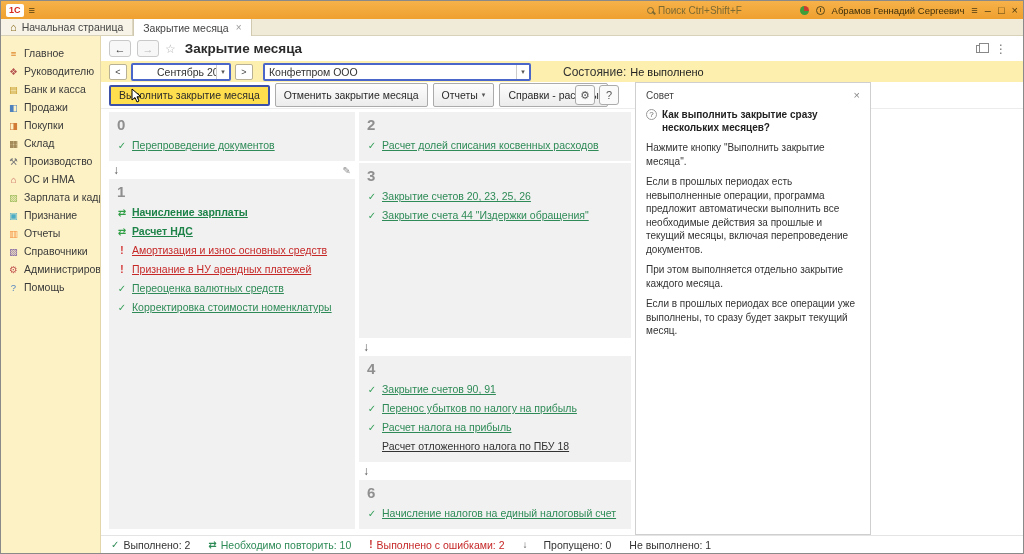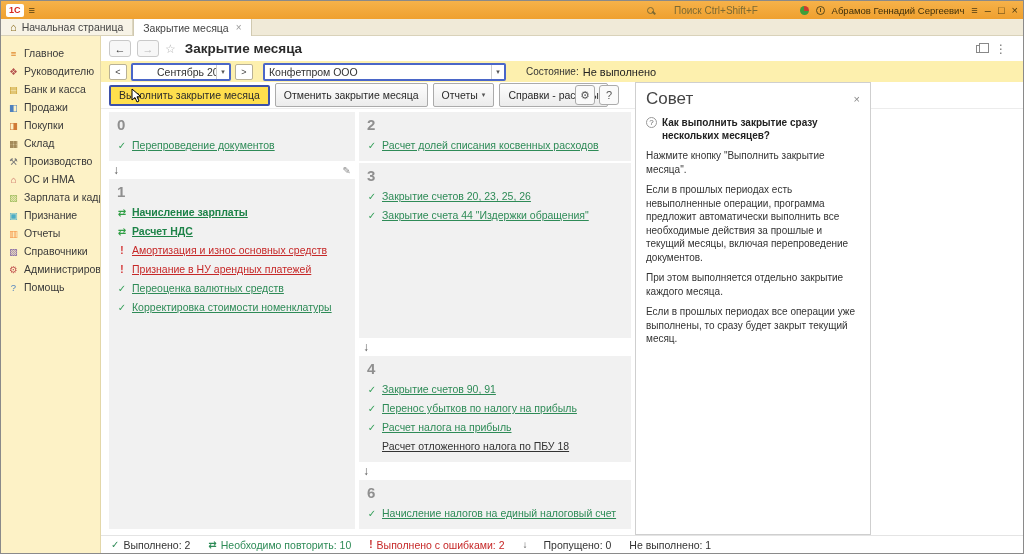--- a/index.html
+++ b/index.html
@@ -9,21 +9,21 @@
     font-family:"Liberation Sans","DejaVu Sans",sans-serif; font-size:11px;
     border:1px solid #8a8a8a;
   }
 
   
   .topbar{position:absolute;left:0;top:0;width:100%;height:18px;
     background:linear-gradient(#f6b24a,#efa02f);display:flex;align-items:center;gap:5px;padding:0 5px;}
   .logo{background:#fff;color:#d6261c;font-weight:bold;font-size:9px;height:13px;line-height:13px;padding:0 3px;border-radius:2px;}
   .tb-ico{color:#4d3b10;font-size:11px;line-height:18px;cursor:default;}
   .win-title{font-size:10.5px;color:#3e2f0a;margin-left:2px;white-space:nowrap;}
-  .search{position:absolute;left:646px;top:0;height:18px;display:flex;align-items:center;gap:20px;color:#7c6a33;font-size:10px;}
+  .search{position:absolute;left:646px;top:0;height:18px;display:flex;align-items:center;gap:4px;color:#7c6a33;font-size:10px;}
   .mag{width:7px;height:7px;border:1.5px solid #7c6a33;border-radius:50%;position:relative;}
   .mag::after{content:"";position:absolute;width:4px;height:1.5px;background:#7c6a33;transform:rotate(45deg);right:-3px;bottom:-1px;}
   .tb-right{margin-left:auto;display:flex;align-items:center;gap:7px;}
   .dot{width:9px;height:9px;border-radius:50%;background:conic-gradient(#cc3b2f 0 28%,#3f9e3a 28% 100%);}
   .clock{width:9px;height:9px;border:1px solid #5a4a1a;border-radius:50%;position:relative;}
   .clock::after{content:"";position:absolute;left:3.5px;top:1px;width:1px;height:4px;background:#5a4a1a;}
   .user{font-size:9.5px;color:#3e2f0a;white-space:nowrap;}
 
   
   .tabbar{position:absolute;left:0;top:18px;width:100%;height:17px;background:#f0ead8;border-bottom:1px solid #d9d2ba;display:flex;align-items:stretch;}
@@ -48,22 +48,22 @@
   .hdr-right{margin-left:auto;display:flex;align-items:center;gap:11px;color:#777;font-size:12px;padding-right:8px;}
   .copyicon{width:8px;height:8px;border:1px solid #888;position:relative;display:inline-block;}
   .copyicon::after{content:"";position:absolute;left:2px;top:-3px;width:8px;height:8px;border:1px solid #888;background:#fff;}
 
   .periodbar{height:21px;background:#fdf0ae;display:flex;align-items:center;gap:4px;padding:0 8px;}
   .pb-btn{width:18px;height:16px;background:#fff;border:1px solid #b9b195;border-radius:2px;font-size:9px;display:flex;align-items:center;justify-content:center;color:#444;cursor:pointer;}
   .pb-field{height:18px;background:#fff;border:2px solid #4a66c8;border-radius:2px;display:flex;align-items:center;font-size:10.5px;padding-left:4px;cursor:pointer;}
   .pb-field .dd{width:13px;flex:0 0 13px;border-left:1px solid #ccc;color:#555;display:flex;justify-content:center;font-size:7px;margin-left:auto;height:100%;align-items:center;}
   .pb-val{white-space:nowrap;overflow:hidden;}
   .month{width:100px;padding-left:24px;}
-  .org{width:243px;margin-left:6px;text-align:right;}
-  .status-label{margin-left:16px;font-size:10px;color:#333;}
+  .org{width:268px;margin-left:6px;text-align:right;}
+  .status-label{margin-left:28px;font-size:12px;color:#333;}
   .status-value{font-weight:normal;font-size:11px;color:#222;}
 
   .toolbar{height:27px;display:flex;align-items:center;gap:5px;padding:0 8px;border-bottom:1px solid #ececec;position:relative;}
   .btn{height:24px;border:1px solid #ababab;border-radius:2px;background:linear-gradient(#fdfdfd,#ececec);
     padding:0 8px;font-size:10.5px;color:#2b2b2b;display:flex;align-items:center;gap:4px;cursor:pointer;
     font-family:inherit;white-space:nowrap;}
   .btn.primary{background:#ffdf4d;border:2px solid #3c50a8;height:21px;}
   .dd-a{font-size:7px;color:#555;}
   .tb-icons{position:absolute;left:474px;top:3px;display:flex;gap:4px;}
   .icon-btn{width:20px;height:20px;border:1px solid #ababab;border-radius:3px;background:#fafafa;display:flex;align-items:center;justify-content:center;font-size:11px;color:#555;cursor:pointer;}
@@ -85,21 +85,21 @@
   .op-link.done{color:#2e8b57;}
   .op-link.repeat{color:#1d8348;font-weight:bold;}
   .op-link.error{color:#c62828;}
   .op-link.plain{color:#333;}
   .arrow-row{height:16px;display:flex;align-items:center;justify-content:space-between;padding:0 4px 2px 4px;color:#555;font-size:12px;}
   .arrow-row .edit{color:#8d8d8d;font-size:10px;cursor:pointer;}
 
   
   .tip{position:absolute;left:534px;top:46px;width:236px;bottom:18px;background:#fff;border:1px solid #cfcfcf;padding:6px 10px;overflow:hidden;}
   .tip-head{display:flex;justify-content:space-between;align-items:center;margin-bottom:7px;}
-  .tip-title{font-size:17px;color:#444;}
+  .tip-title{font-size:10px;color:#444;}
   .tip-close{color:#888;font-size:11px;cursor:pointer;}
   .tip-q{display:flex;gap:5px;margin-bottom:7px;}
   .q-ico{width:11px;height:11px;flex:0 0 11px;border:1px solid #999;border-radius:50%;font-size:8px;color:#666;display:flex;align-items:center;justify-content:center;margin-top:1px;}
   .q-text{font-weight:bold;font-size:10px;color:#222;line-height:1.3;}
   .tip p{font-size:10px;color:#333;line-height:1.35;margin-bottom:7px;}
 
   
   .statusbar{height:18px;display:flex;align-items:center;gap:18px;padding:0 10px;background:#fff;border-top:1px solid #e4e4e4;font-size:10.5px;}
   .sb-item{display:flex;align-items:center;gap:4px;white-space:nowrap;}
   .sb-ico{font-size:10px;font-weight:bold;}

